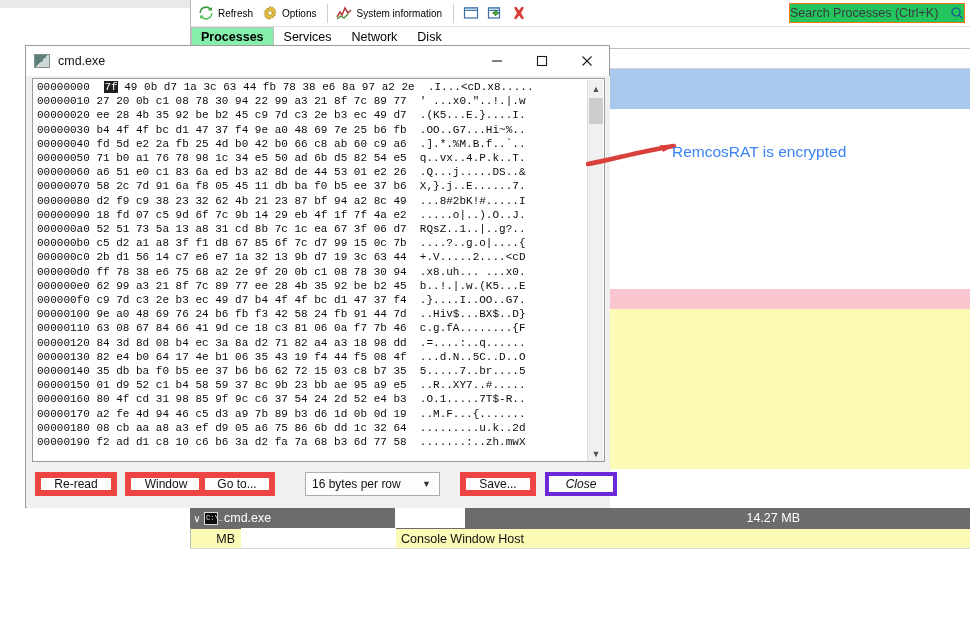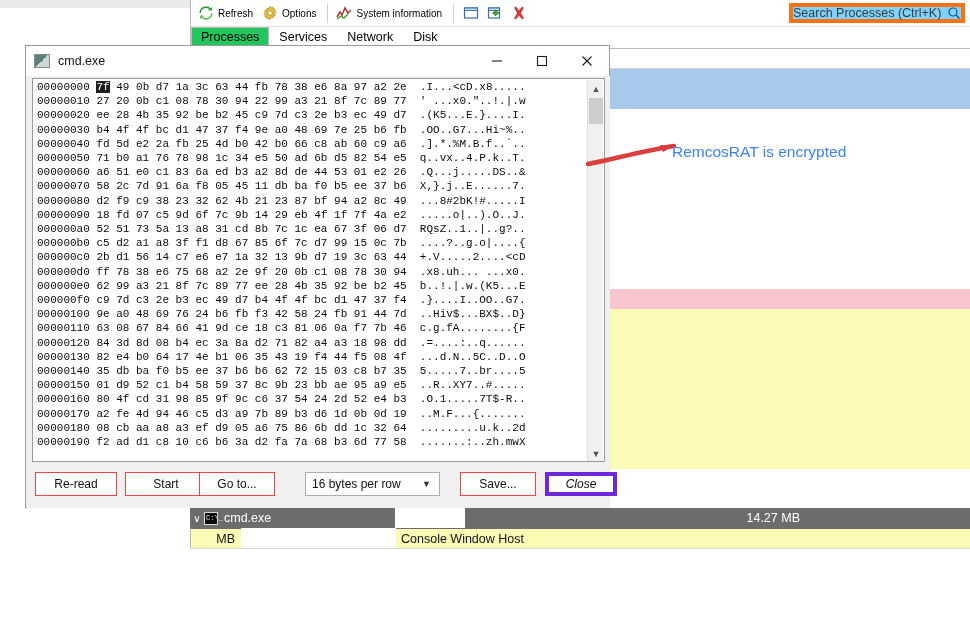--- a/index.html
+++ b/index.html
@@ -50,22 +50,22 @@
   }
   .tb-ico { width: 16px; height: 16px; display:inline-block; position:relative; flex:0 0 16px;}
 
   
   .ico-refresh svg, .ico-opts svg, .ico-find svg, .ico-sysinfo svg { display:block; }
 
   #ph-search {
     position: absolute;
     right: 6px; top: 3px;
     width: 176px; height: 20px;
-    border: 4px solid #f97316;
-    background: #7dd3fc;
+    border: 1px solid #f97316;
+    background: #22c55e;
     display:flex; align-items:center;
     box-sizing: border-box;
     padding: 0 0;
   }
   #ph-search .ph {
     font-size: 12.5px; color: #3b3b3b; flex: 1;
     white-space: nowrap; overflow: hidden;
   }
   #ph-search .mag { width:14px;height:14px; flex:0 0 14px;}
 
@@ -82,25 +82,26 @@
   .tab {
     font-size: 12.5px;
     padding: 2px 9px 3px 9px;
     color: #000;
     border: 1px solid transparent;
     border-bottom: none;
     cursor: default;
     line-height: 15px;
   }
   .tab.active {
-    background: #22c55e;
+    background: #86efac;
     border-color: #bcbcbc;
     position: relative;
     top: 1px;
     padding-bottom: 4px;
+    font-weight: bold;
   }
 
   
   #list-header {
     height: 20px;
     background: #ffffff;
     border-bottom: 1px solid #d4d4d4;
     display: flex;
     box-sizing: border-box;
     font-size: 12.5px;
@@ -275,32 +276,32 @@
   }
   #hex-sb .arrow {
     width:16px; height:17px; display:flex; align-items:center; justify-content:center;
     font-size:9px; color:#555;
   }
   #hex-sb .thumb {
     position:absolute; left:1px; top:18px; width:14px; height:26px;
     background:#cdcdcd;
   }
   
-  .selbyte { background:#1f1f1f; color:#ffffff; }
+  .selbyte { background:#1f1f1f; color:#ffffff;margin-left:8px; }
 
   #hex-btnbar {
     position: absolute;
     left: 0; top: 392px;
     width: 583px; height: 40px;
   }
   .hbtn {
     position: absolute;
     height: 24px;
     background: #fdfdfd;
-    border: 1px solid #ef4444;
+    border: 6px solid #ef4444;
     box-sizing: border-box;
     font-size: 12px;
     color: #111;
     display: flex; align-items: center; justify-content: center;
     cursor: default;
     top: 4px;
   }
   .hbtn.primary { border: 4px solid #6d28d9; font-style: italic; }
   #hsel {
     position: absolute;
@@ -600,21 +601,21 @@
         <div id="hex-lines"><div>00000000 <span class="selbyte">7f</span> 49 0b d7 1a 3c 63 44 fb 78 38 e6 8a 97 a2 2e  .I...&lt;cD.x8.....</div><div>00000010 27 20 0b c1 08 78 30 94 22 99 a3 21 8f 7c 89 77  ' ...x0."..!.|.w</div><div>00000020 ee 28 4b 35 92 be b2 45 c9 7d c3 2e b3 ec 49 d7  .(K5...E.}....I.</div><div>00000030 b4 4f 4f bc d1 47 37 f4 9e a0 48 69 7e 25 b6 fb  .OO..G7...Hi~%..</div><div>00000040 fd 5d e2 2a fb 25 4d b0 42 b0 66 c8 ab 60 c9 a6  .].*.%M.B.f..`..</div><div>00000050 71 b0 a1 76 78 98 1c 34 e5 50 ad 6b d5 82 54 e5  q..vx..4.P.k..T.</div><div>00000060 a6 51 e0 c1 83 6a ed b3 a2 8d de 44 53 01 e2 26  .Q...j.....DS..&amp;</div><div>00000070 58 2c 7d 91 6a f8 05 45 11 db ba f0 b5 ee 37 b6  X,}.j..E......7.</div><div>00000080 d2 f9 c9 38 23 32 62 4b 21 23 87 bf 94 a2 8c 49  ...8#2bK!#.....I</div><div>00000090 18 fd 07 c5 9d 6f 7c 9b 14 29 eb 4f 1f 7f 4a e2  .....o|..).O..J.</div><div>000000a0 52 51 73 5a 13 a8 31 cd 8b 7c 1c ea 67 3f 06 d7  RQsZ..1..|..g?..</div><div>000000b0 c5 d2 a1 a8 3f f1 d8 67 85 6f 7c d7 99 15 0c 7b  ....?..g.o|....{</div><div>000000c0 2b d1 56 14 c7 e6 e7 1a 32 13 9b d7 19 3c 63 44  +.V.....2....&lt;cD</div><div>000000d0 ff 78 38 e6 75 68 a2 2e 9f 20 0b c1 08 78 30 94  .x8.uh... ...x0.</div><div>000000e0 62 99 a3 21 8f 7c 89 77 ee 28 4b 35 92 be b2 45  b..!.|.w.(K5...E</div><div>000000f0 c9 7d c3 2e b3 ec 49 d7 b4 4f 4f bc d1 47 37 f4  .}....I..OO..G7.</div><div>00000100 9e a0 48 69 76 24 b6 fb f3 42 58 24 fb 91 44 7d  ..Hiv$...BX$..D}</div><div>00000110 63 08 67 84 66 41 9d ce 18 c3 81 06 0a f7 7b 46  c.g.fA........{F</div><div>00000120 84 3d 8d 08 b4 ec 3a 8a d2 71 82 a4 a3 18 98 dd  .=....:..q......</div><div>00000130 82 e4 b0 64 17 4e b1 06 35 43 19 f4 44 f5 08 4f  ...d.N..5C..D..O</div><div>00000140 35 db ba f0 b5 ee 37 b6 b6 62 72 15 03 c8 b7 35  5.....7..br....5</div><div>00000150 01 d9 52 c1 b4 58 59 37 8c 9b 23 bb ae 95 a9 e5  ..R..XY7..#.....</div><div>00000160 80 4f cd 31 98 85 9f 9c c6 37 54 24 2d 52 e4 b3  .O.1.....7T$-R..</div><div>00000170 a2 fe 4d 94 46 c5 d3 a9 7b 89 b3 d6 1d 0b 0d 19  ..M.F...{.......</div><div>00000180 08 cb aa a8 a3 ef d9 05 a6 75 86 6b dd 1c 32 64  .........u.k..2d</div><div>00000190 f2 ad d1 c8 10 c6 b6 3a d2 fa 7a 68 b3 6d 77 58  .......:..zh.mwX</div></div>
         <div id="hex-sb">
           <div class="arrow">▲</div>
           <div class="thumb"></div>
           <div class="arrow" style="position:absolute;bottom:0;left:0;">▼</div>
         </div>
       </div>
 
       <div id="hex-btnbar">
         <div class="hbtn" style="left:8px;  width:82px;">Re-read</div>
-        <div class="hbtn" style="left:98px; width:82px;">Start</div>
+        <div class="hbtn" style="left:98px; width:82px;">Window</div>
         <div class="hbtn" style="left:172px;width:76px;">Go to...</div>
         <div id="hsel" style="left:278px;width:135px;">
           <span>16 bytes per row</span>
           <span class="carat">▼</span>
         </div>
         <div class="hbtn" style="left:433px;width:76px;">Save...</div>
         <div class="hbtn primary" style="left:518px;width:72px;">Close</div>
       </div>
     </div>
   </div>

